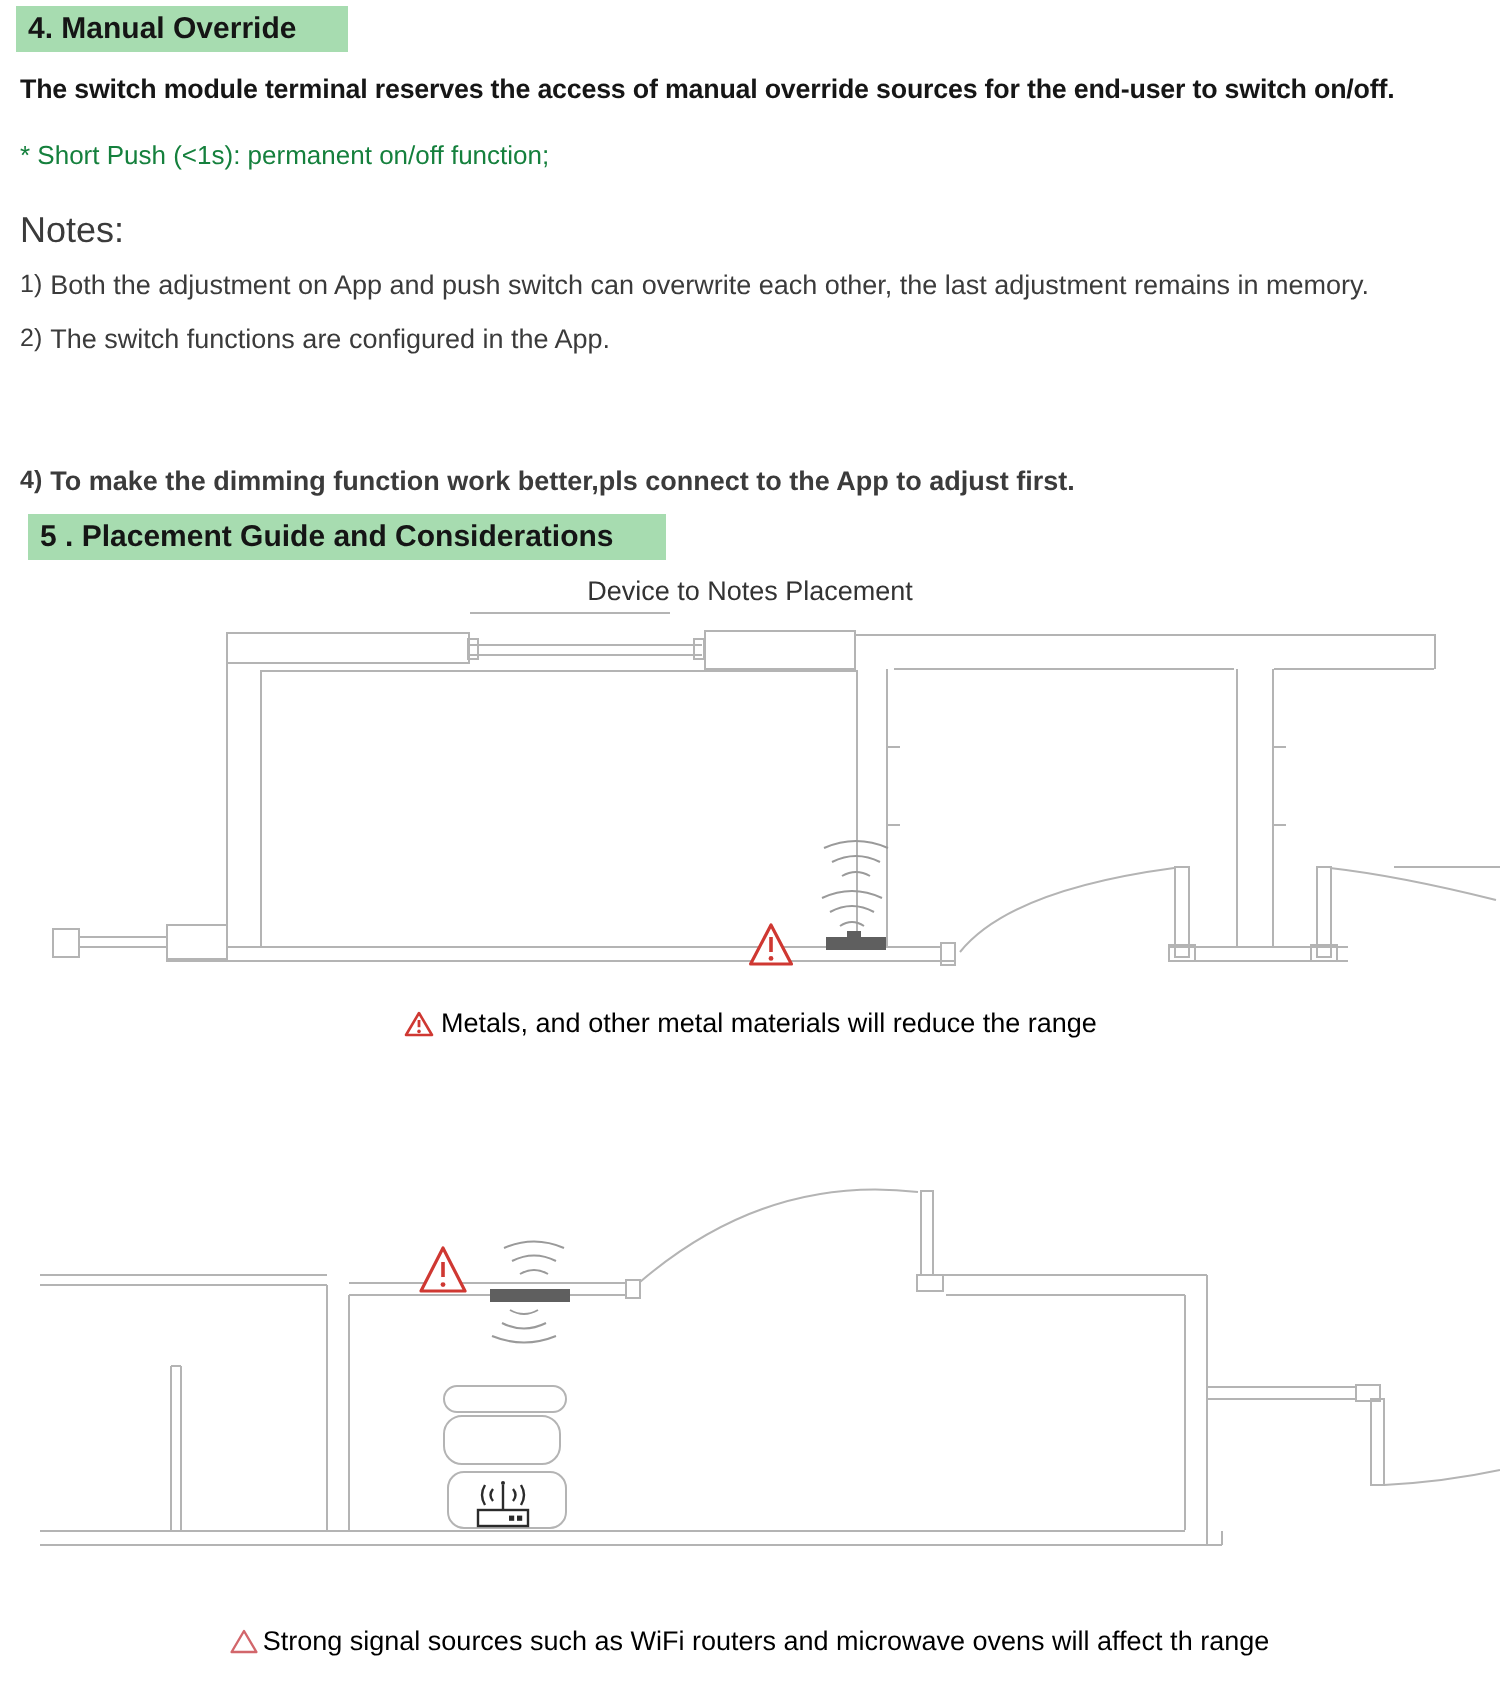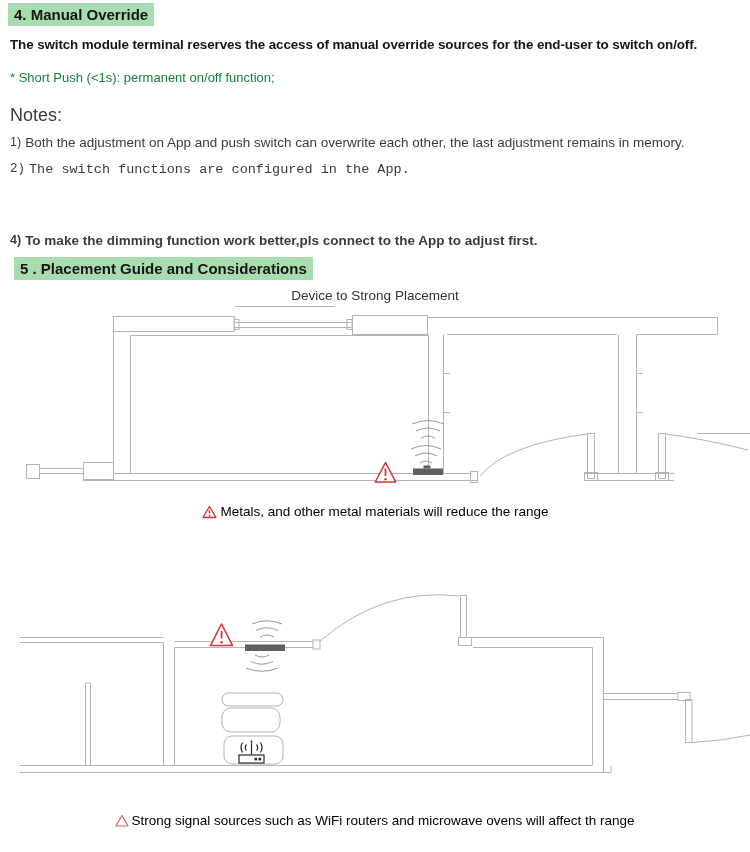--- a/index.html
+++ b/index.html
@@ -1,28 +1,28 @@
 <!DOCTYPE html>
 <html><head>
 <meta charset="utf-8">
 <style>
   html,body{margin:0;padding:0;background:#fff;}
   .page{position:relative;width:750px;height:852px;background:#fff;overflow:hidden;
         font-family:"Liberation Sans","DejaVu Sans",sans-serif;color:#3b3b3b;}
   .abs{position:absolute;white-space:nowrap;}
   .h-green{background:#a7dcb0;color:#151515;font-weight:bold;font-size:15px;
-           line-height:23px;padding:0 6px 0 6px;display:inline-block;}
+           line-height:23px;padding:0 26px 0 6px;display:inline-block;}
   .h4{top:3px;left:8px;}
   .h5{top:257px;left:14px;}
   .intro{top:37px;left:10px;font-size:13.4px;font-weight:bold;color:#161616;letter-spacing:-0.1px;}
   .shortpush{top:70px;left:10px;font-size:13px;color:#15803d;}
   .noteslabel{top:105px;left:10px;font-size:18px;color:#3b3b3b;}
   .note{font-size:13.5px;color:#3b3b3b;left:10px;}
   .note-num{font-size:12.5px;position:relative;top:-1px;margin-right:4px;}
-  .n1{top:135px;} .n2{top:162px;font-family:Liberation Mono, monospace;} .n3{top:190px;} .n4{top:233px;font-weight:bold;}
+  .n1{top:135px;} .n2{top:162px;} .n3{top:190px;} .n4{top:233px;font-weight:bold;}
   .centerline{left:0;width:750px;display:flex;justify-content:center;align-items:center;}
   .diagram-title{top:288px;font-size:13.5px;color:#333;}
   .caption{font-size:13.5px;color:#000000;}
   .cap1{top:504px;} .cap2{top:813px;}
   .caption svg{margin-right:4px;flex:0 0 auto;}
   .cap2 svg{margin-right:2px;}
   svg.plan{position:absolute;left:0;}
   .d1{top:305px;} .d2{top:565px;}
 </style>
 </head>
@@ -37,21 +37,21 @@
   <div class="abs shortpush">* Short Push (&lt;1s): permanent on/off function;</div>
 
   <div class="abs noteslabel">Notes:</div>
 
   <div class="abs note n1"><span class="note-num">1)</span><span>Both the adjustment on App and push switch can overwrite each other, the last adjustment remains in memory.</span></div>
   <div class="abs note n2"><span class="note-num">2)</span><span>The switch functions are configured in the App.</span></div>
   <div class="abs note n4"><span class="note-num">4)</span><span>To make the dimming function work better,pls connect to the App to adjust first.</span></div>
 
   <div class="abs h-green h5">5 . Placement Guide and Considerations</div>
 
-  <div class="abs centerline diagram-title">Device to Strong Placement</div>
+  <div class="abs centerline diagram-title">Device to Notes Placement</div>
 
   <svg class="plan d1" width="750" height="200" viewBox="0 0 750 200">
     <g stroke="#b4b4b4" fill="none" stroke-width="1">
 
       <path d="M235,1.5 H335"></path>
 
       <rect x="113.5" y="11.5" width="121" height="15"></rect>
 
       <g>
         <path d="M235,17.5 H351 M235,22.5 H351"></path>

